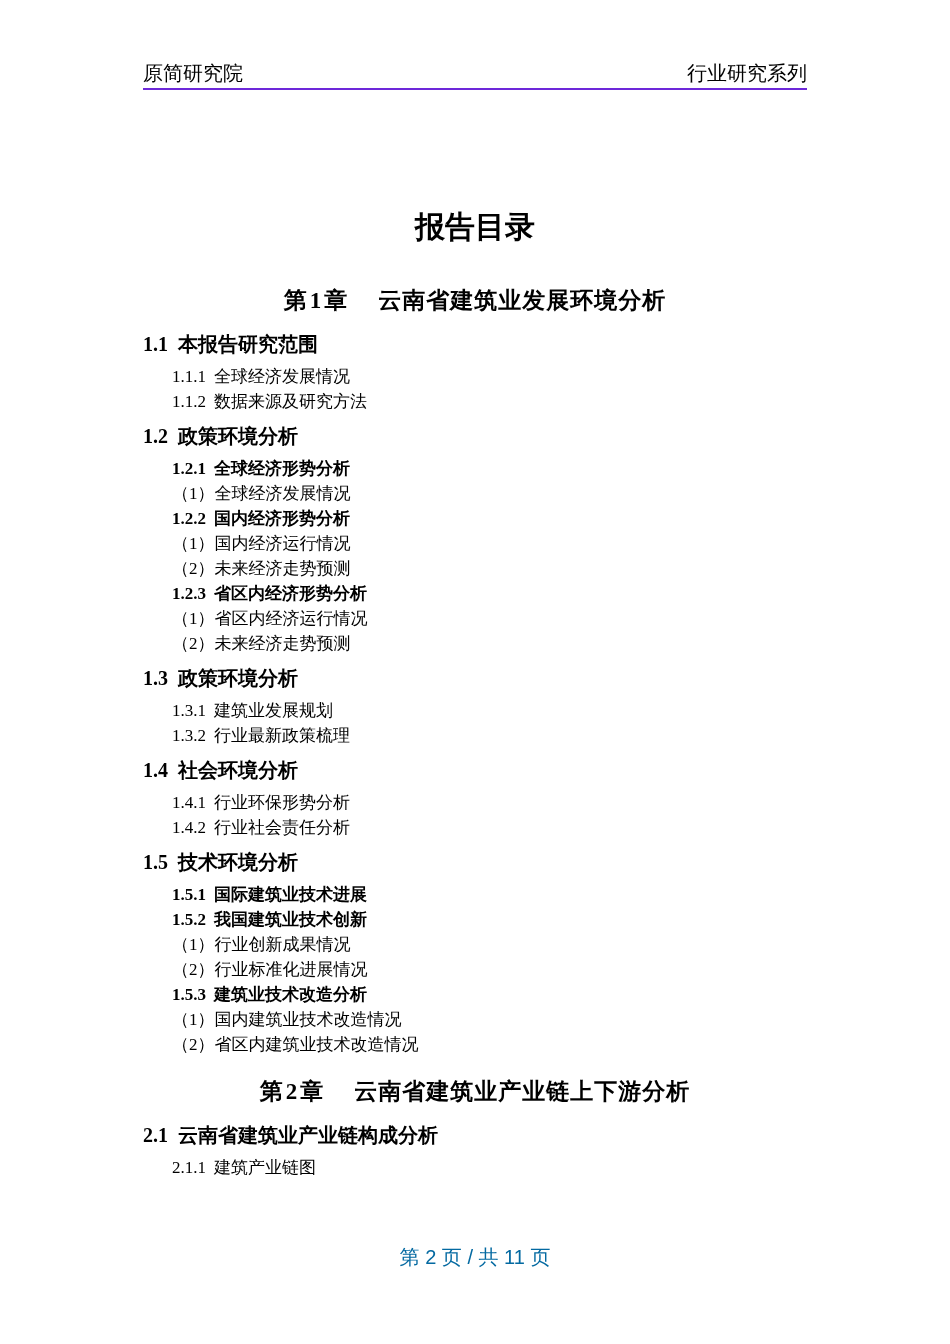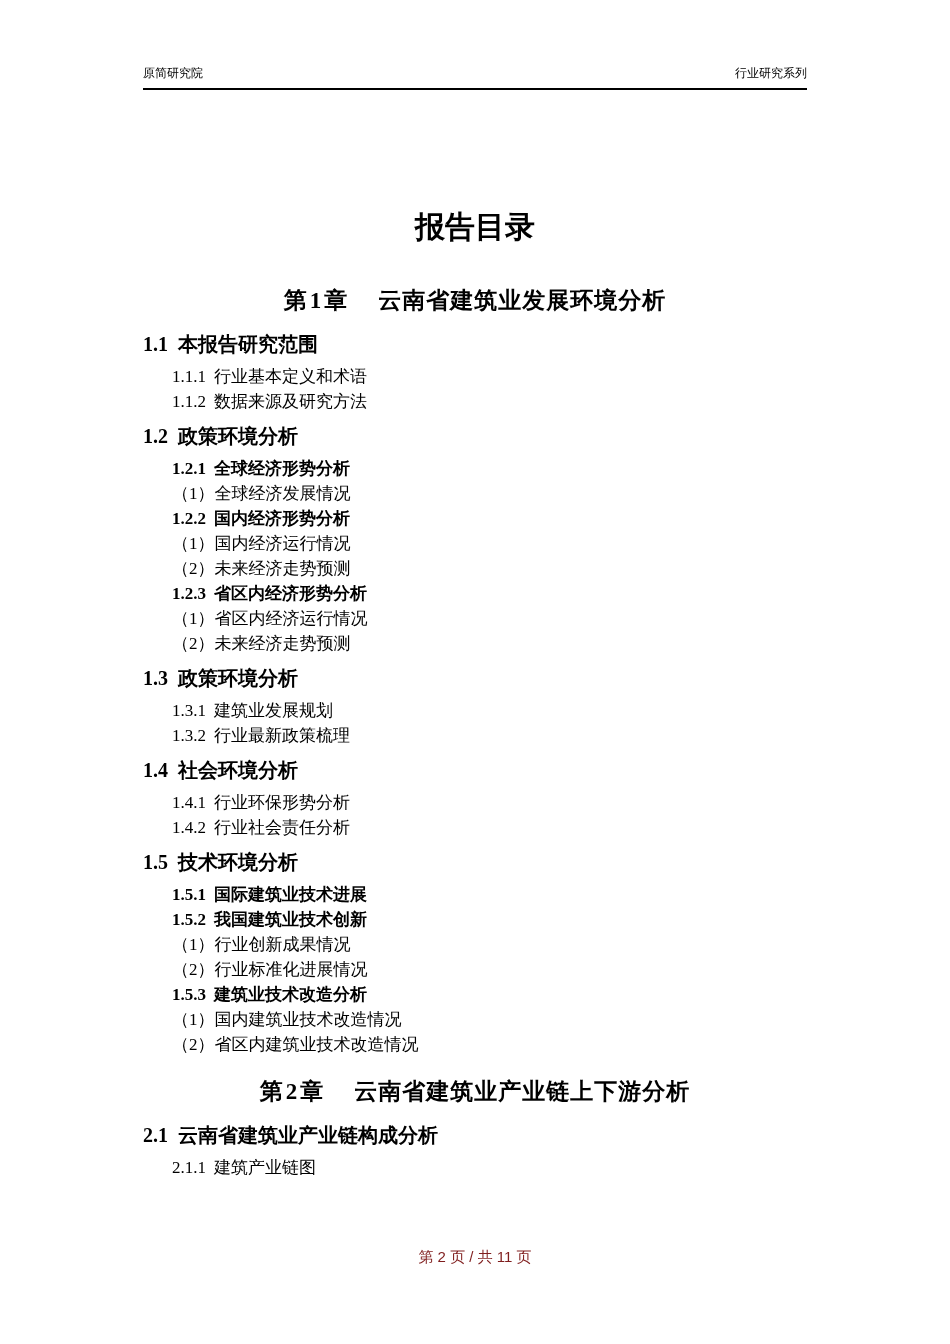--- a/index.html
+++ b/index.html
@@ -15,24 +15,24 @@
   }
   .page {
     padding: 62px 143px 0 143px;
   }
   
   .page-header {
     display: flex;
     justify-content: space-between;
     align-items: flex-end;
     font-family: "Liberation Sans", "DejaVu Sans", sans-serif;
-    font-size: 12px;
+    font-size: 20px;
     line-height: 22px;
     padding-bottom: 4px;
-    border-bottom: 2px solid #000000;
+    border-bottom: 2px solid #6d28d9;
   }
   
   .doc-title {
     text-align: center;
     font-size: 30px;
     font-weight: bold;
     line-height: 38px;
     margin: 118px 0 40px 0;
   }
   
@@ -63,42 +63,42 @@
   .sub.bold { font-weight: bold; }
   .sub .sub-num { margin-right: 8px; }
   
   .page-footer {
     position: absolute;
     left: 0;
     right: 0;
     top: 1247px;
     text-align: center;
     font-family: "Liberation Sans", "DejaVu Sans", sans-serif;
-    font-size: 15px;
+    font-size: 20px;
     line-height: 20px;
-    color: #7f1d1d;
+    color: #0369a1;
   }
 </style>
 </head>
 <body>
 
 <div class="page">
 
   <header class="page-header">
     <span>原简研究院</span>
     <span>行业研究系列</span>
   </header>
 
   <h1 class="doc-title">报告目录</h1>
 
   <main id="toc">
       <div class="chapter-heading"><span class="ch-num">第1章</span><span class="ch-title">云南省建筑业发展环境分析</span></div>
       <div class="section-heading"><span class="sec-num">1.1</span><span class="sec-title">本报告研究范围</span></div>
       <div class="sub-group">
-        <div class="sub"><span class="sub-num">1.1.1</span><span class="sub-text">行业基本定义和术语</span></div>
+        <div class="sub"><span class="sub-num">1.1.1</span><span class="sub-text">全球经济发展情况</span></div>
         <div class="sub"><span class="sub-num">1.1.2</span><span class="sub-text">数据来源及研究方法</span></div>
       </div>
       <div class="section-heading"><span class="sec-num">1.2</span><span class="sec-title">政策环境分析</span></div>
       <div class="sub-group">
         <div class="sub bold"><span class="sub-num">1.2.1</span><span class="sub-text">全球经济形势分析</span></div>
         <div class="sub"><span class="sub-text">（1）全球经济发展情况</span></div>
         <div class="sub bold"><span class="sub-num">1.2.2</span><span class="sub-text">国内经济形势分析</span></div>
         <div class="sub"><span class="sub-text">（1）国内经济运行情况</span></div>
         <div class="sub"><span class="sub-text">（2）未来经济走势预测</span></div>
         <div class="sub bold"><span class="sub-num">1.2.3</span><span class="sub-text">省区内经济形势分析</span></div>

